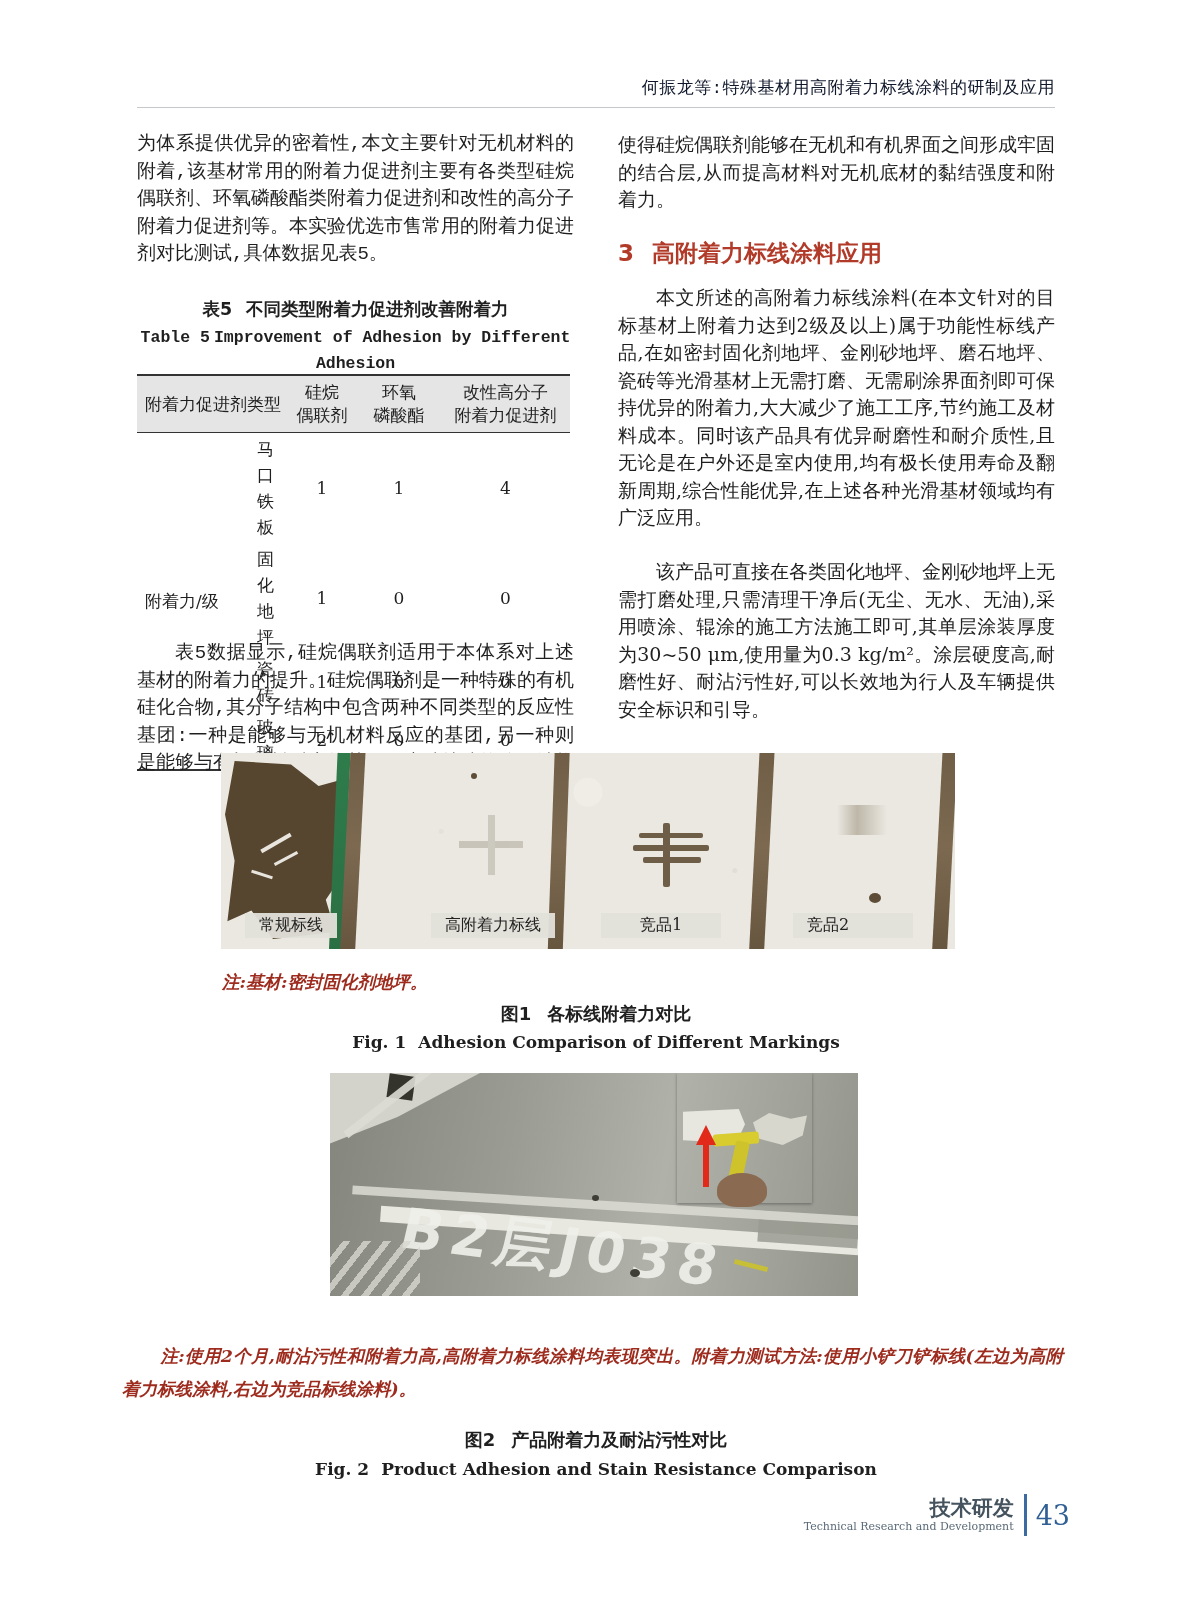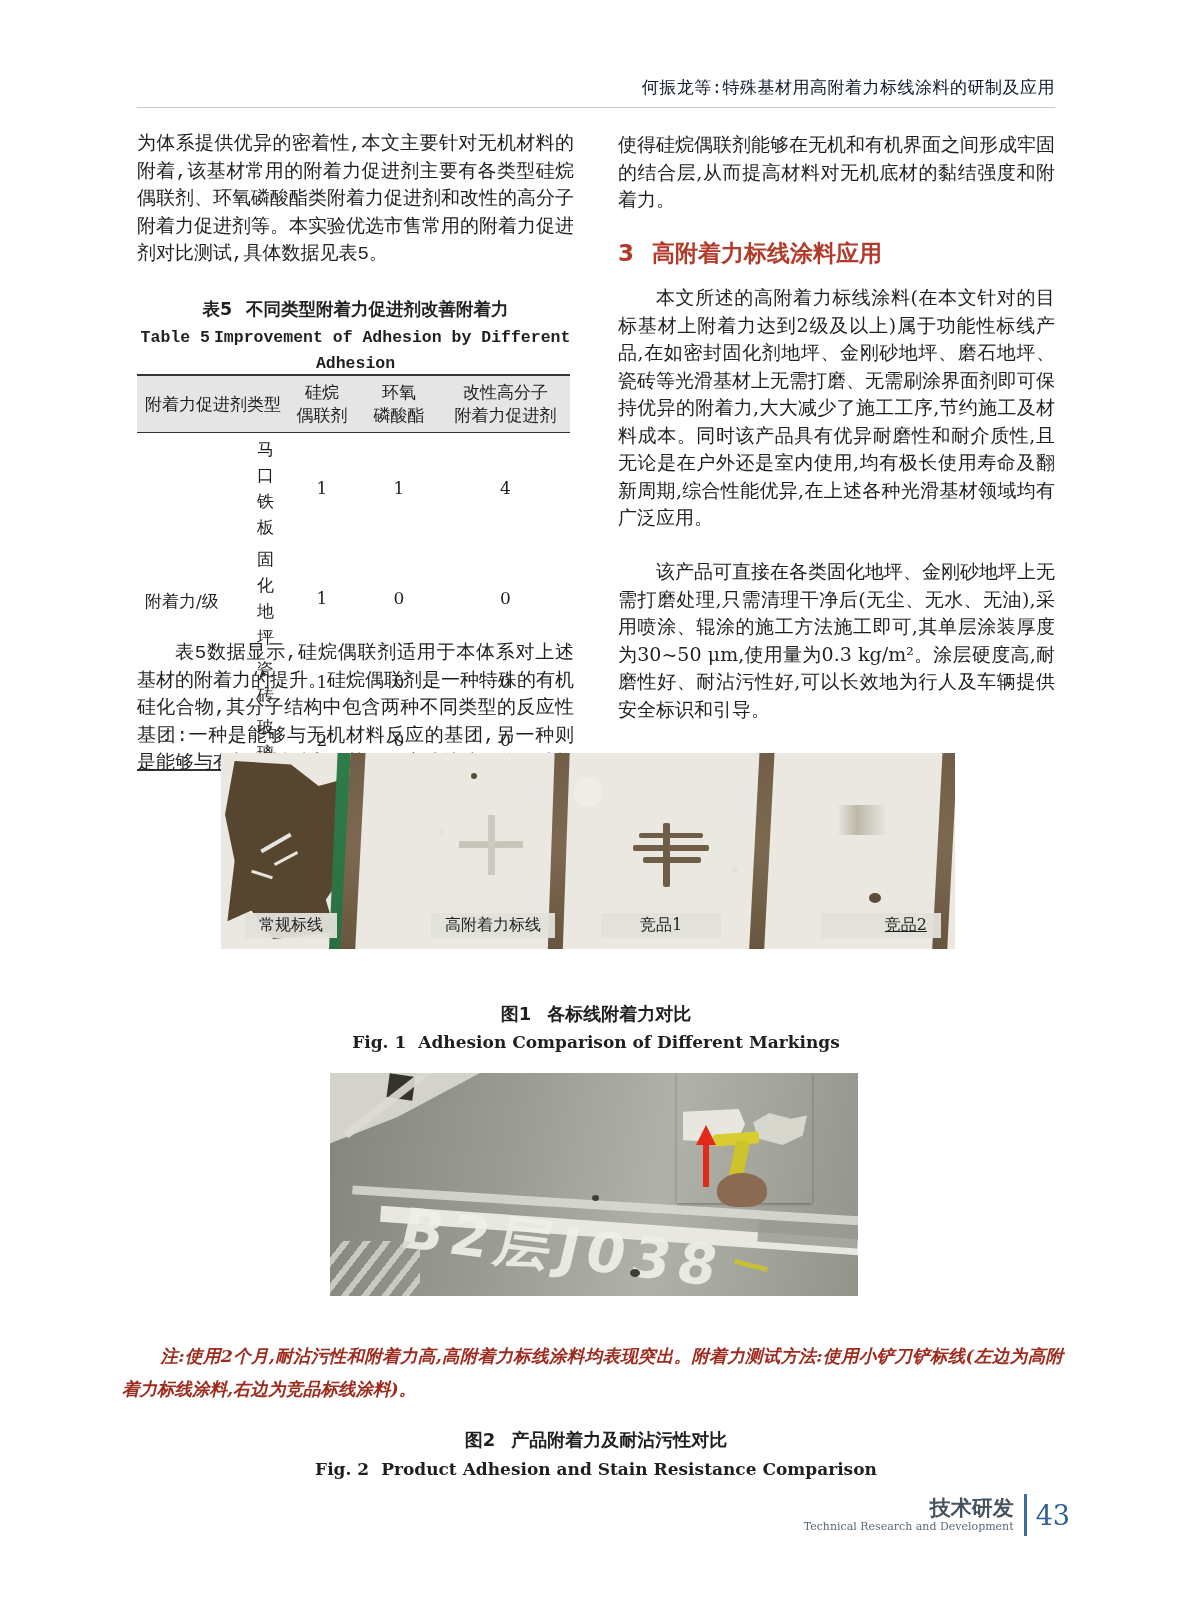--- a/index.html
+++ b/index.html
@@ -215,23 +215,24 @@
       <div class="s" style="left:0;top:22px;width:76px;height:6px;"></div>
       <div class="s" style="left:10px;top:34px;width:58px;height:6px;"></div>
       <div class="s" style="left:30px;top:0;width:7px;height:64px;"></div>
     </div>
     <div class="scuff-faint"></div>
     <div class="dark-dot" style="left:648px;top:140px;width:12px;height:10px;"></div>
     <div class="dark-dot" style="left:250px;top:20px;width:6px;height:6px;"></div>
     <div class="fig-label" style="left:24px;">常规标线</div>
     <div class="fig-label" style="left:210px;">高附着力标线</div>
     <div class="fig-label" style="left:380px;width:92px;text-align:center;">竞品1</div>
-    <div class="fig-label" style="left:600px;width:92px;text-align:right;text-decoration:underline;">竞品2</div>
-  </div>
-
+    <div class="fig-label" style="left:572px;width:92px;text-align:left;">竞品2</div>
+  </div>
+
+  <div class="abs note note1">注:基材:密封固化剂地坪。</div>
   <div class="abs cap-cn cap1-cn">
     <span class="lbl">图1</span><span>各标线附着力对比</span>
   </div>
   <div class="abs cap-en cap1-en">
     <span class="lbl">Fig. 1</span><span>Adhesion Comparison of Different Markings</span>
   </div>
 
   <div class="abs fig2">
     <div class="wall"></div>
     <div class="wall-obj"></div>

